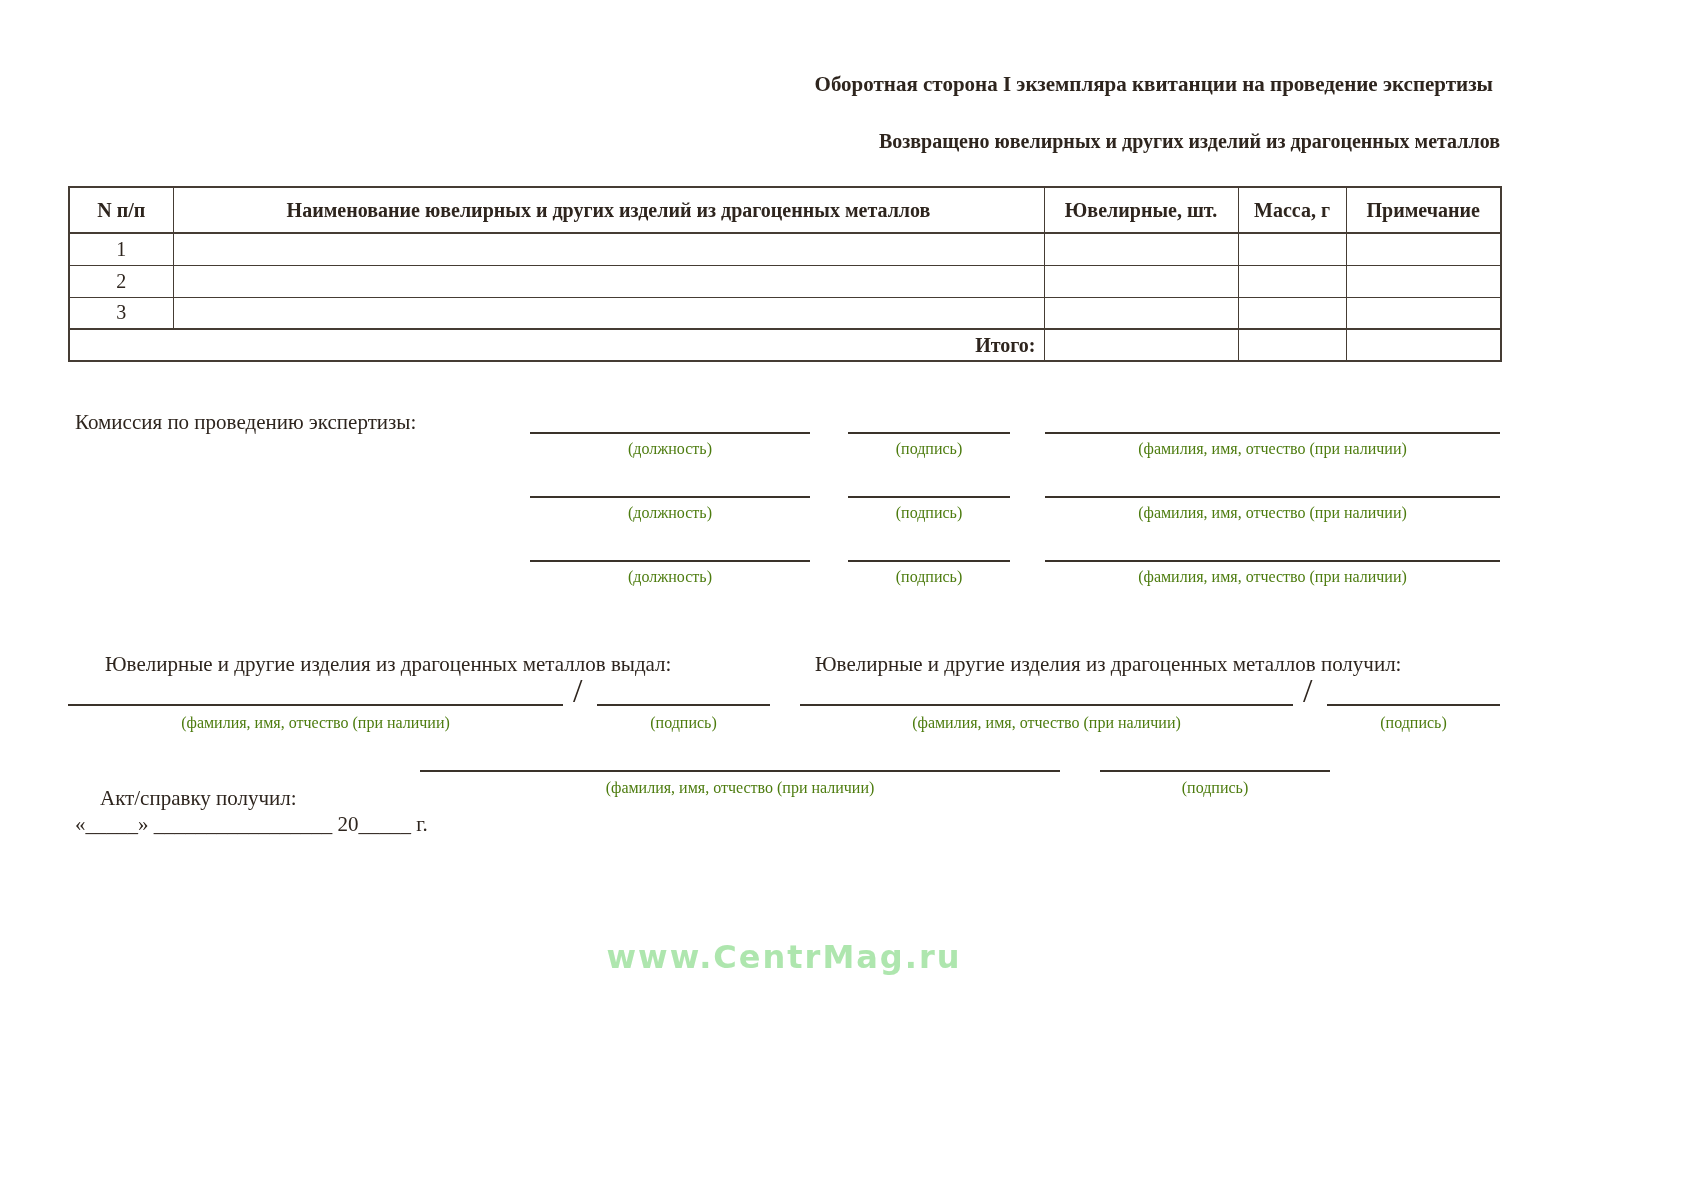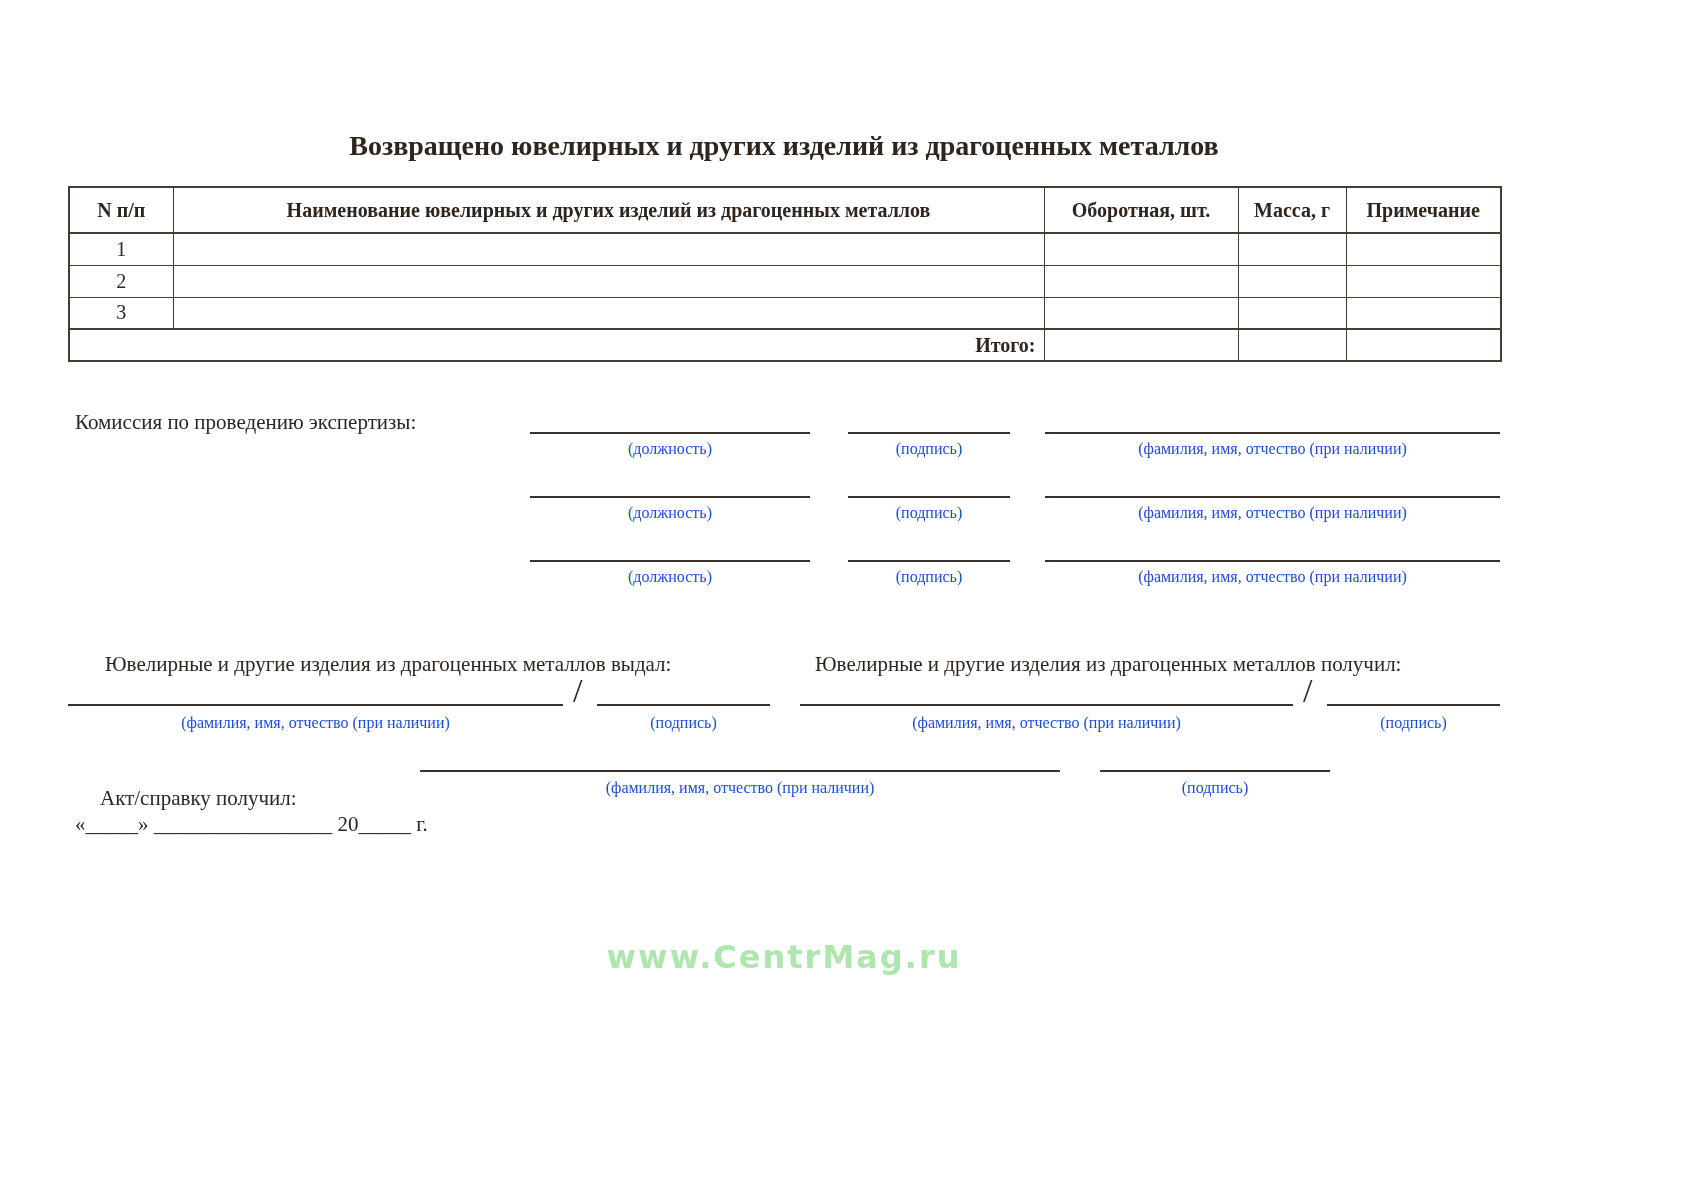--- a/index.html
+++ b/index.html
@@ -10,21 +10,21 @@
     font-family:"Liberation Serif","DejaVu Serif",serif;
     color:#2e251e;
     overflow:hidden;
   }
   .hdr-right {
     position:absolute; top:72px; right:204px;
     font-size:21px; font-weight:bold; white-space:nowrap;
   }
   .subtitle {
     position:absolute; top:130px; left:68px; width:1432px;
-    text-align:center; font-size:28px; font-weight:bold;
+    text-align:right; font-size:20px; font-weight:bold;
   }
   table.items {
     position:absolute; left:68px; top:186px; width:1432px;
     border-collapse:collapse; table-layout:fixed;
     border:2px solid #453c34;
     font-size:20px;
   }
   table.items th, table.items td {
     border:1px solid #453c34;
     padding:0 8px;
@@ -39,57 +39,58 @@
   td.cnum { text-align:center; }
   tr.total-row td { border-top-width:2px; }
   td.total-label { text-align:right; font-weight:bold; padding-right:10px;margin-left:27px; }
   .abs { position:absolute; white-space:nowrap; }
   .line {
     position:absolute; height:0;
     border-bottom:2px solid #3a322a;
   }
   .cap {
     position:absolute; font-size:16px; text-align:center;
-    color:#1d4ed8; white-space:nowrap;
+    color:#4d7c0f; white-space:nowrap;
   }
   .heading { font-size:21px; font-weight:normal; }
   .plain { font-size:21px; }
   .slash { position:absolute; font-size:34px; font-weight:400; }
   
   .col-pos  { left:530px;  width:280px; }
   .col-sig  { left:848px;  width:162px; }
   .col-name { left:1045px; width:455px; }
   .watermark {
     position:absolute; top:938px; left:68px; width:1432px;
     text-align:center;
     font-family:"DejaVu Sans","Liberation Sans",sans-serif;
     font-size:32px; font-weight:bold; letter-spacing:2px;
   }
 </style>
 </head>
 <body>
 
 <div class="page">
 
+  <div class="hdr-right">Оборотная сторона I экземпляра квитанции на проведение экспертизы</div>
 
   <div class="subtitle">Возвращено ювелирных и других изделий из драгоценных металлов</div>
 
   <table class="items">
     <colgroup>
       <col style="width:104px">
         <col style="width:871px">
         <col style="width:194px">
         <col style="width:108px">
         <col style="width:155px">
     </colgroup>
     <thead>
       <tr>
         <th>N п/п</th>
         <th>Наименование ювелирных и других изделий из драгоценных металлов</th>
-        <th>Оборотная, шт.</th>
+        <th>Ювелирные, шт.</th>
         <th>Масса, г</th>
         <th>Примечание</th>
       </tr>
     </thead>
     <tbody>
       <tr>
         <td class="cnum">1</td>
         <td></td>
         <td></td>
         <td></td>

